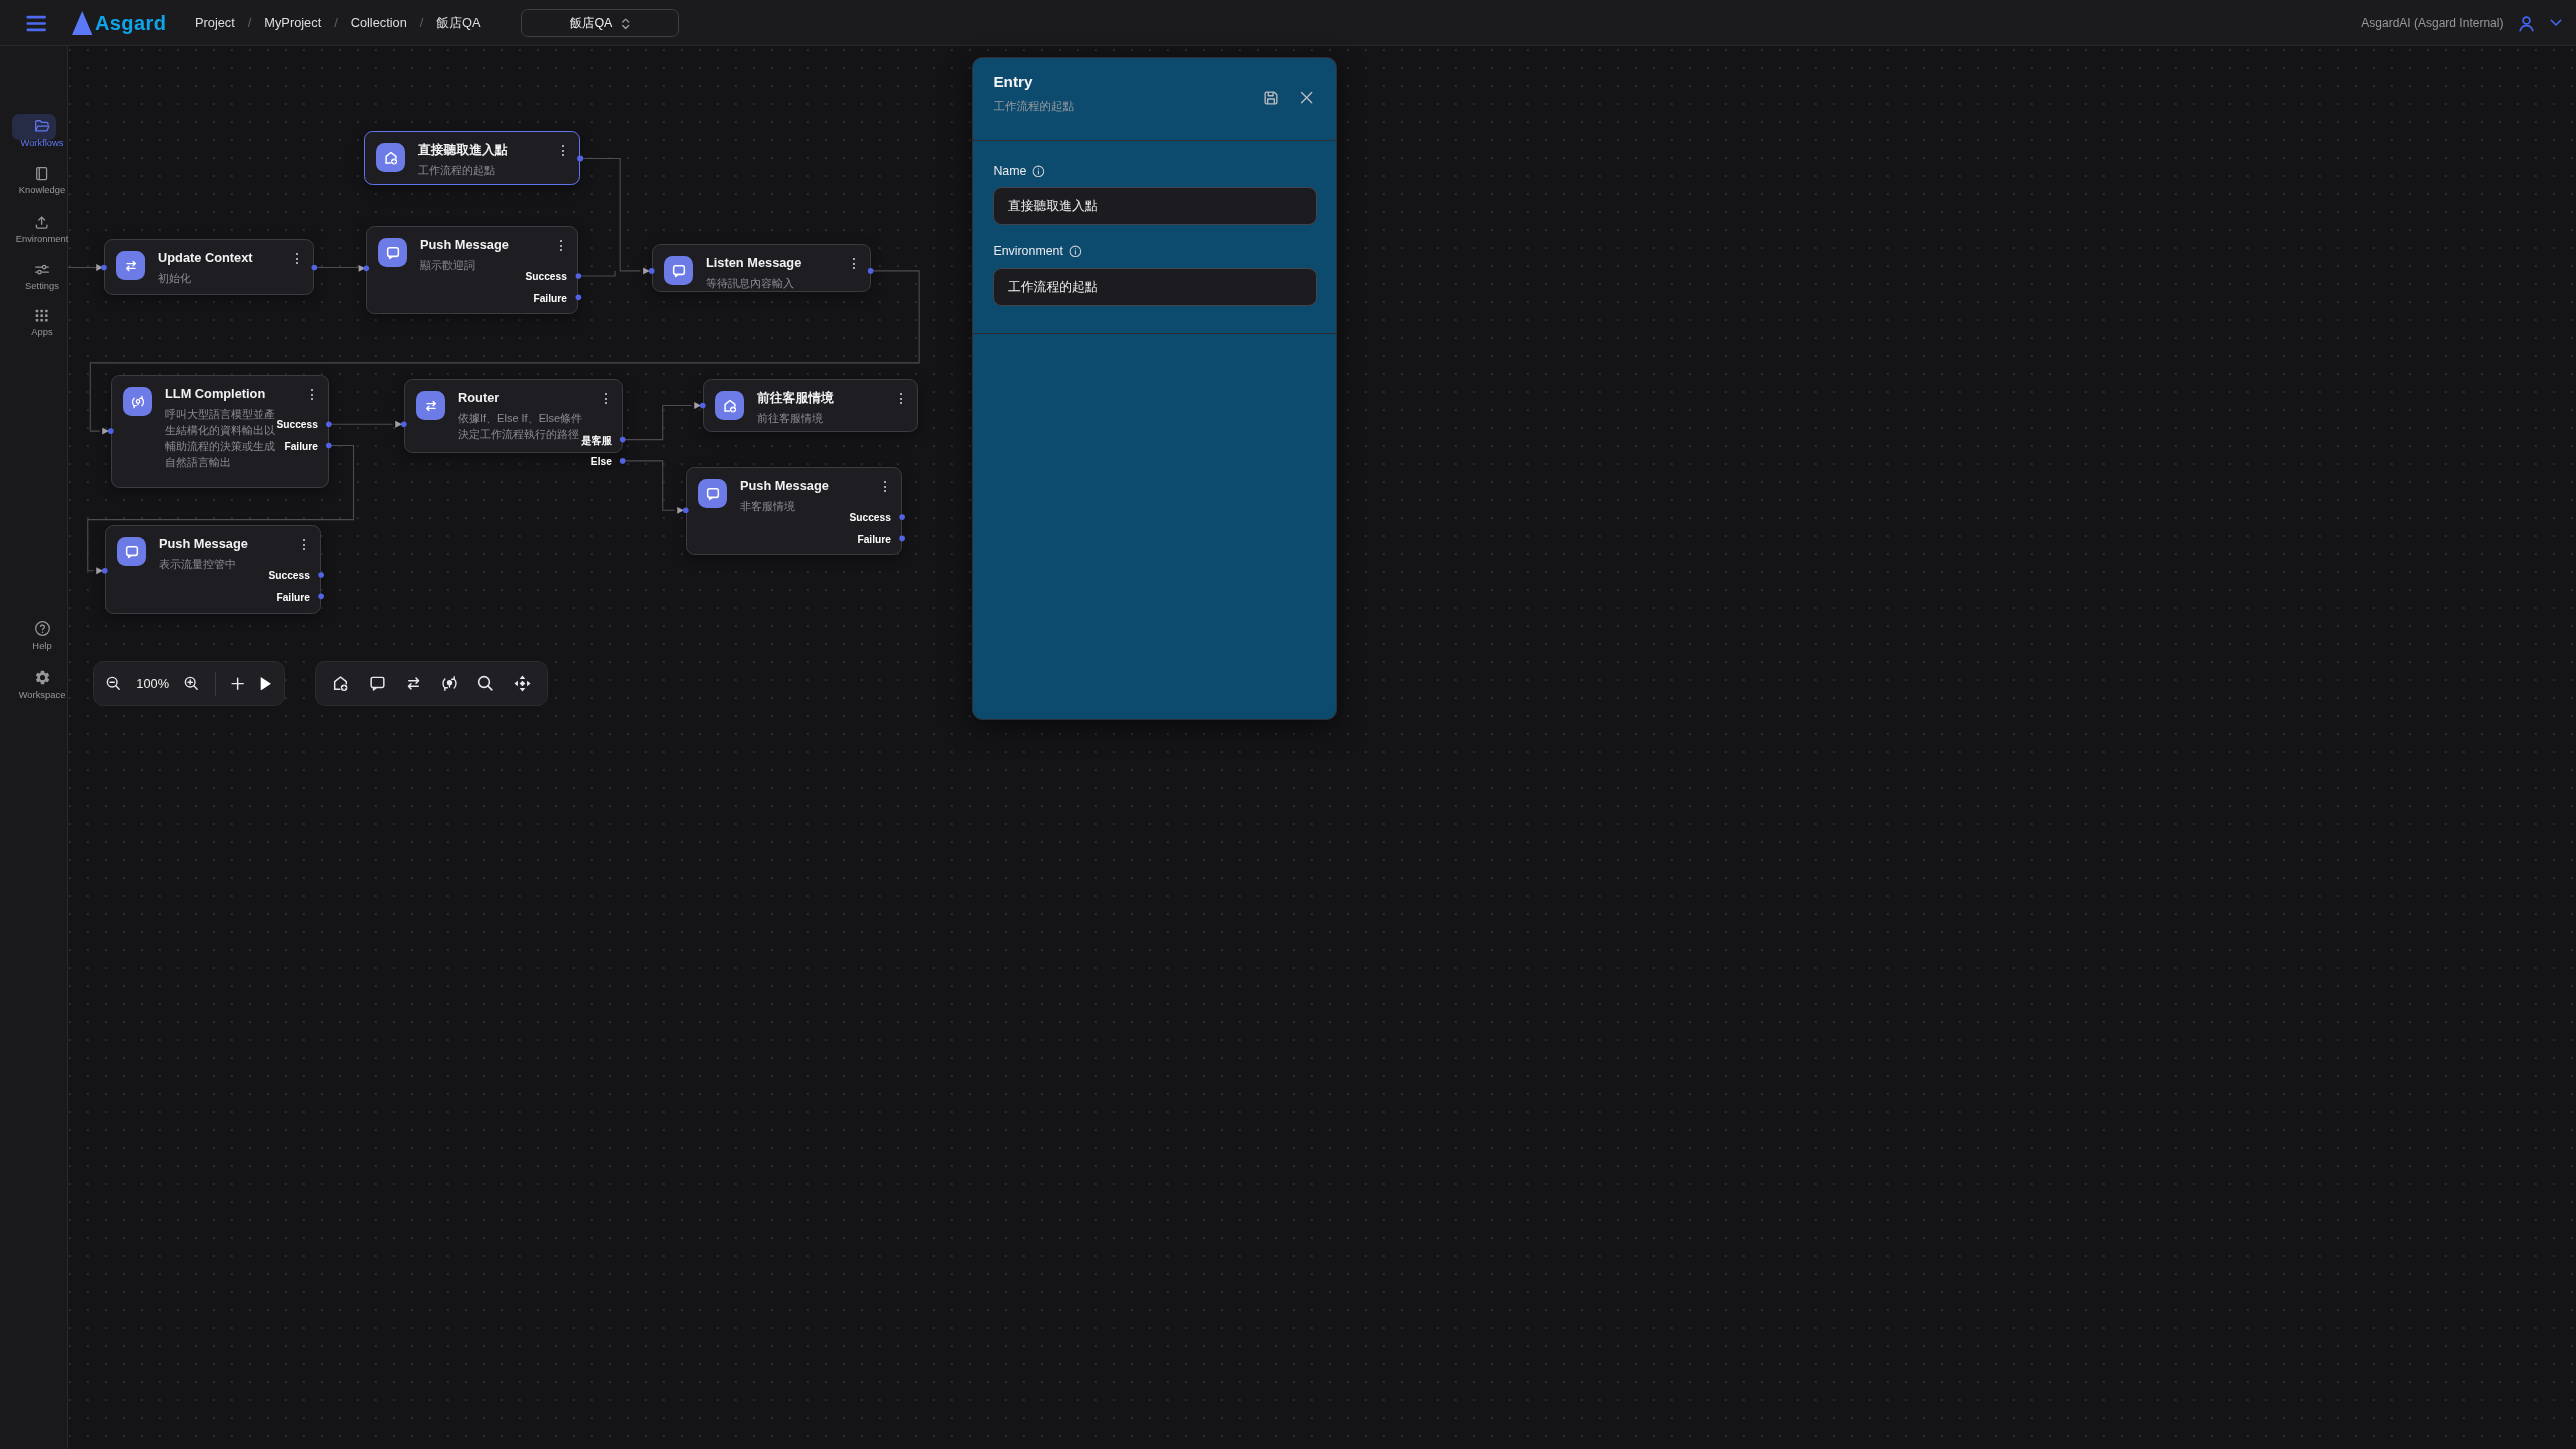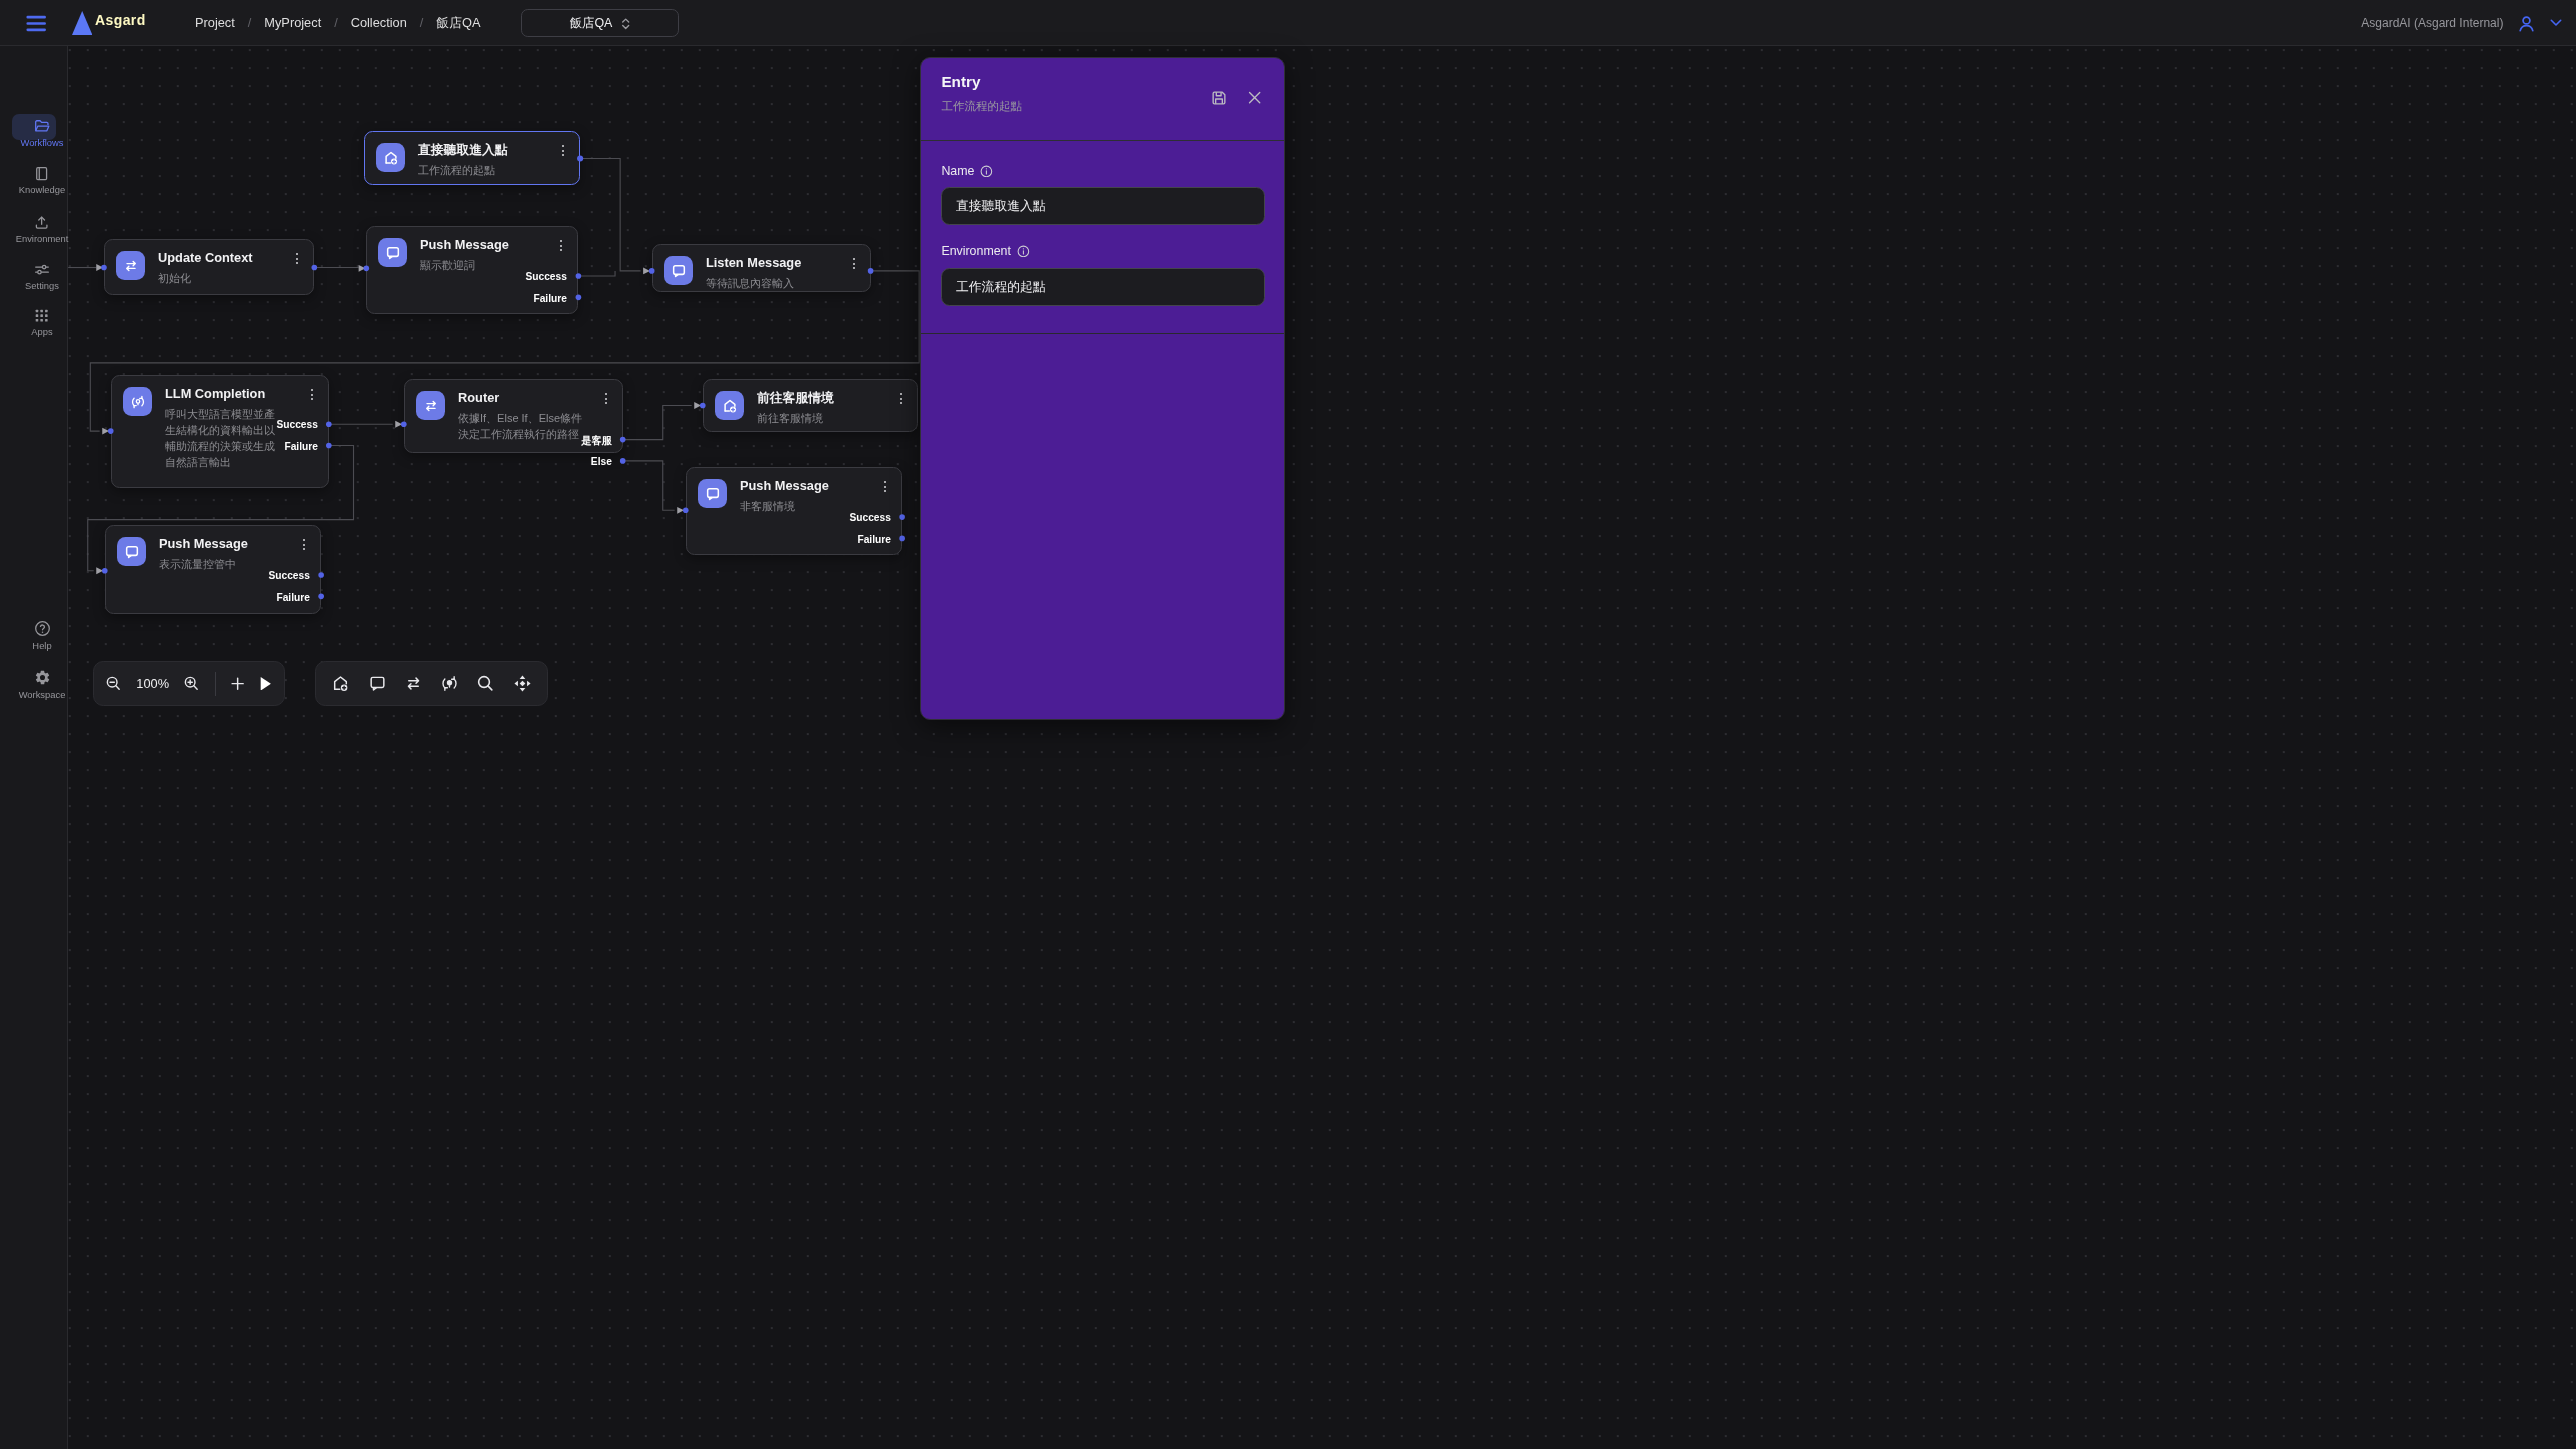--- a/index.html
+++ b/index.html
@@ -9,22 +9,22 @@
   
   #canvas { position:absolute; inset:0; background:#141417;
     background-image:radial-gradient(#2d2d32 0.9px, transparent 1px);
     background-size:18px 18px; background-position:6.8px 5.1px; z-index:0; }
 
   
   #header { position:absolute; left:0; top:0; right:0; height:46px; background:#1b1b1e;
     border-bottom:0.9px solid #2a2a2e; z-index:40; }
   #hamburger { position:absolute; left:25.6px; top:13.6px; width:20.4px; height:19px; cursor:pointer; }
   #logo-tri { position:absolute; left:72px; top:11px; }
-  #logo-text { position:absolute; left:95px; top:12px; font-size:14px; font-weight:bold;
-    letter-spacing:0.4px; color:#fef9c3; }
+  #logo-text { position:absolute; left:95px; top:12px; font-size:20px; font-weight:bold;
+    letter-spacing:0.4px; color:#0ea5e9; }
   #breadcrumb { position:absolute; left:195px; top:15.3px; font-size:12.8px; color:#dededf; }
   #breadcrumb .sep { color:#616167; margin:0 9.4px; }
   #breadcrumb .crumb { cursor:pointer; }
   #wf-select { position:absolute; left:521px; top:9.4px; width:158px; height:28px;
     border:0.9px solid #3e3e45; border-radius:6.8px; display:flex; align-items:center;
     justify-content:center; gap:8.5px; font-size:12.4px; color:#f0f0f2; cursor:pointer; background:#1b1b1e; }
   #account { position:absolute; right:13.6px; top:0; height:46px; display:flex; align-items:center; gap:14px; }
   #account .acct-label { font-size:12px; color:#97979c; }
 
   
@@ -58,21 +58,21 @@
   
   .toolbar { position:absolute; top:661px; height:45px; background:#202024; border:0.9px solid #2b2b30;
     border-radius:10.2px; display:flex; align-items:center; z-index:30; }
   #zoom-toolbar { left:93px; width:192px; justify-content:space-between; padding:0 11px; }
   #zoom-level { font-size:12.8px; color:#f0f0f2; }
   .tb-btn { display:flex; align-items:center; justify-content:center; cursor:pointer; }
   .tb-div { width:0.9px; height:24px; background:#3a3a40; }
   #node-toolbar { left:315px; width:233px; justify-content:space-around; padding:0 6.8px; }
 
   
-  #panel { position:absolute; left:920px; top:57px; width:365px; height:663px; background:#4c1d95;
+  #panel { position:absolute; left:972px; top:57px; width:365px; height:663px; background:#0c4a6e;
     border:0.9px solid #303036; border-radius:10.2px; z-index:50; box-shadow:0 6.8px 25.6px rgba(0,0,0,.5); }
   #panel-header { position:absolute; left:0; top:0; right:0; height:83px; border-bottom:0.9px solid #2e2e33; }
   #panel-title { position:absolute; left:20.4px; top:15.3px; font-size:15.3px; font-weight:bold; color:#f5f5f7; }
   #panel-subtitle { position:absolute; left:20.4px; top:41px; font-size:11.5px; color:#9a9a9f; }
   #save-btn { position:absolute; right:56px; top:31px; cursor:pointer; }
   #close-btn { position:absolute; right:22px; top:31.5px; cursor:pointer; }
   .field-label { position:absolute; left:20.4px; display:flex; align-items:center; gap:6px;
     font-size:12.4px; color:#ececef; }
   .field-input { position:absolute; left:20.4px; width:324px; height:38px; background:#1c1c20;
     border:0.9px solid #44444c; border-radius:8.5px; color:#f0f0f2; font-size:12.8px; padding:0 13.6px;

